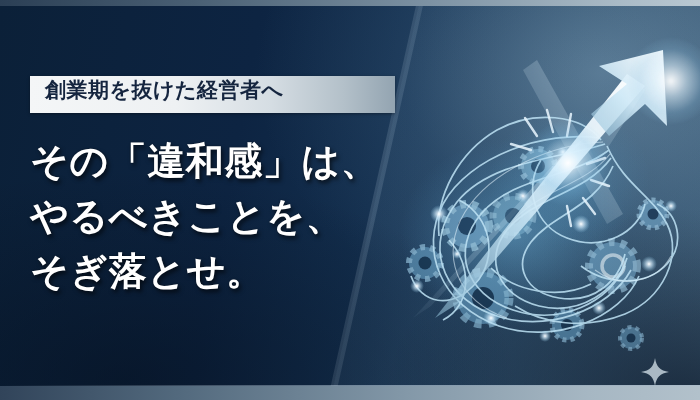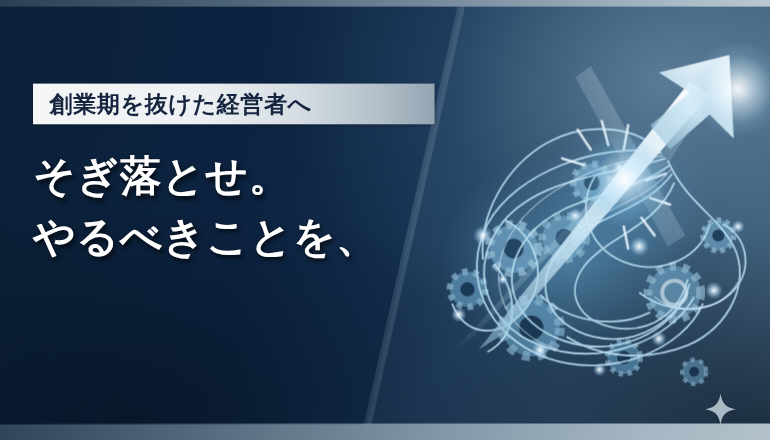--- a/index.html
+++ b/index.html
@@ -83,21 +83,21 @@
   .sparkle {
     position:absolute; left:641px; top:358px;
     width:28px; height:28px;
   }
 
   
   .badge {
     position:absolute; left:30px; top:76px;
     width:365px; height:37px;
     background:linear-gradient(to right, #f4f6f7 0%, #eef1f3 40%, #d5dde3 66%, #b3c0c9 86%, #93a4b1 100%);
-    display:flex; align-items:center;
+    display:flex; align-items:flex-start;
     box-shadow:0 1px 3px rgba(0,0,0,0.35);
   }
   .badge-text {
     padding-left:15px;
     color:#15253f;
     font-size:21px;
     font-weight:bold;
     letter-spacing:0.5px;
     white-space:nowrap;
     font-family:"Liberation Sans", sans-serif;
@@ -273,21 +273,22 @@
 
   <svg class="sparkle" viewBox="0 0 28 28">
     <path d="M14 0 C15.6 9.2 18.8 12.4 28 14 C18.8 15.6 15.6 18.8 14 28 C12.4 18.8 9.2 15.6 0 14 C9.2 12.4 12.4 9.2 14 0 Z" fill="#b9c8d2" opacity="0.9"></path>
   </svg>
 
   <div class="badge">
     <span class="badge-text">創業期を抜けた経営者へ</span>
   </div>
 
   <div class="headline">
+    <div class="headline-line">その「違和感」は、</div>
+    <div class="headline-line">やるべきことを、</div>
     <div class="headline-line">そぎ落とせ。</div>
-    <div class="headline-line">やるべきことを、</div>
   </div>
 
   <div class="rail rail-top"></div>
   <div class="rail-bottom-shine"></div>
   <div class="rail rail-bottom"></div>
 
 </div>
 
 </body></html>

